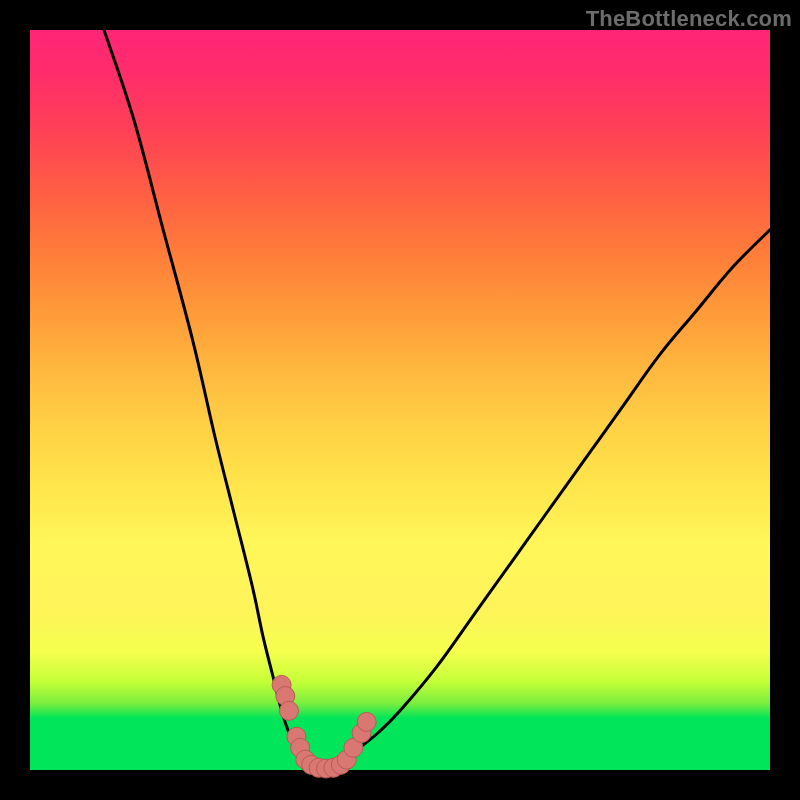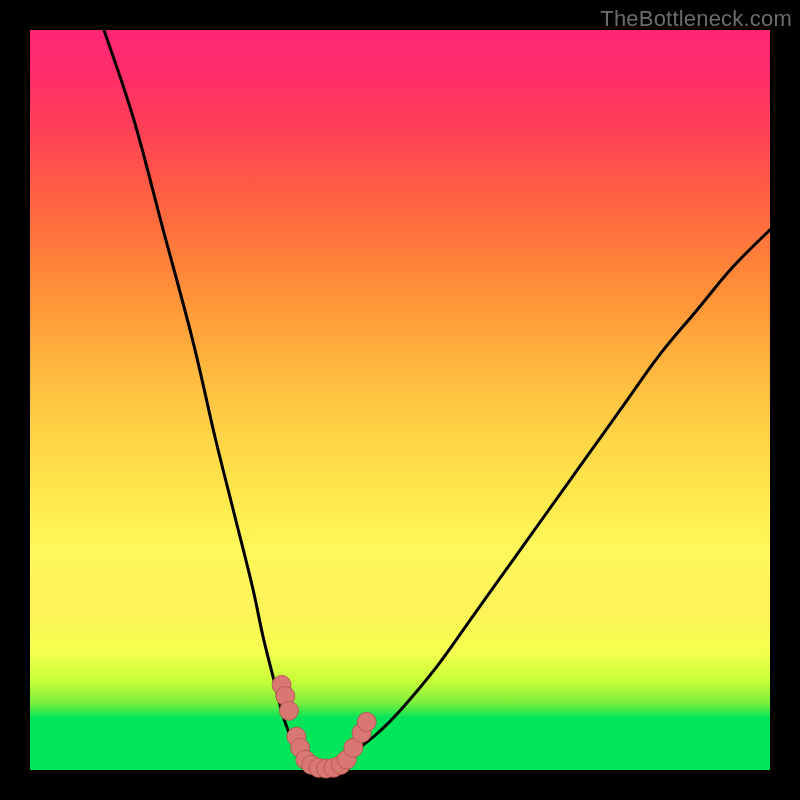--- a/index.html
+++ b/index.html
@@ -45,21 +45,21 @@
       #ff2d6a 94%,
       #ff2677 100%
     );
   }
   .watermark {
     position: absolute;
     top: 6px;
     right: 8px;
     color: #6c6c6c;
     font-size: 22px;
-    font-weight: 400;
+    font-weight: 700;
     letter-spacing: 0.2px;
     user-select: none;
     pointer-events: none;
   }
   svg.curve {
     position: absolute;
     top: 0;
     left: 0;
     width: 740px;
     height: 740px;

